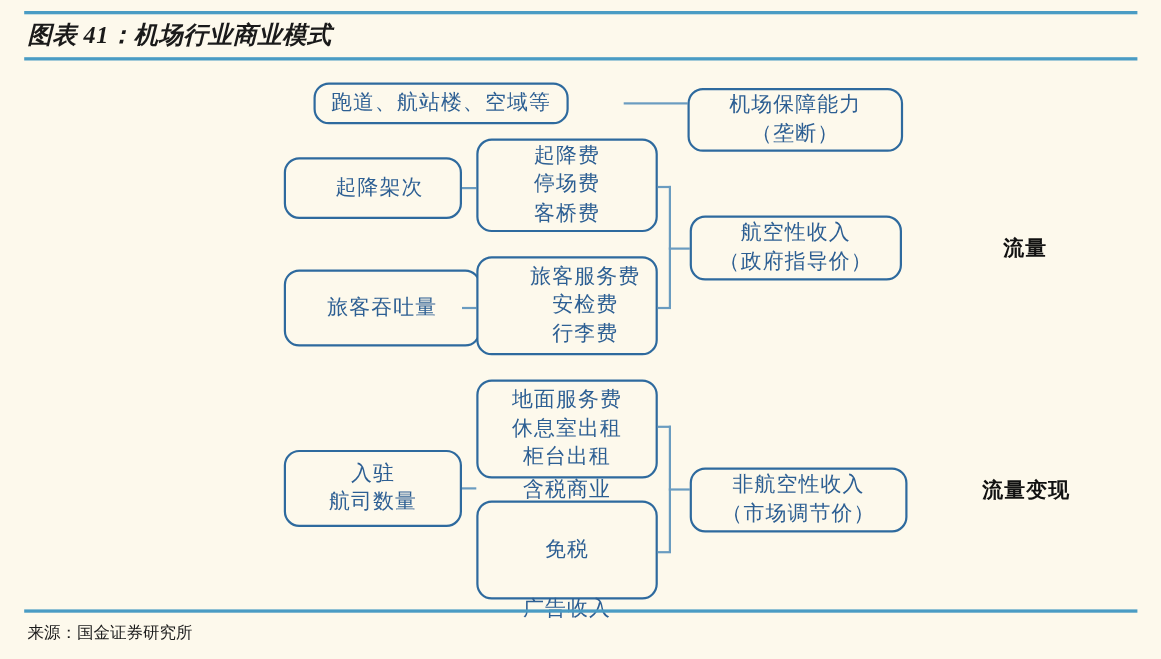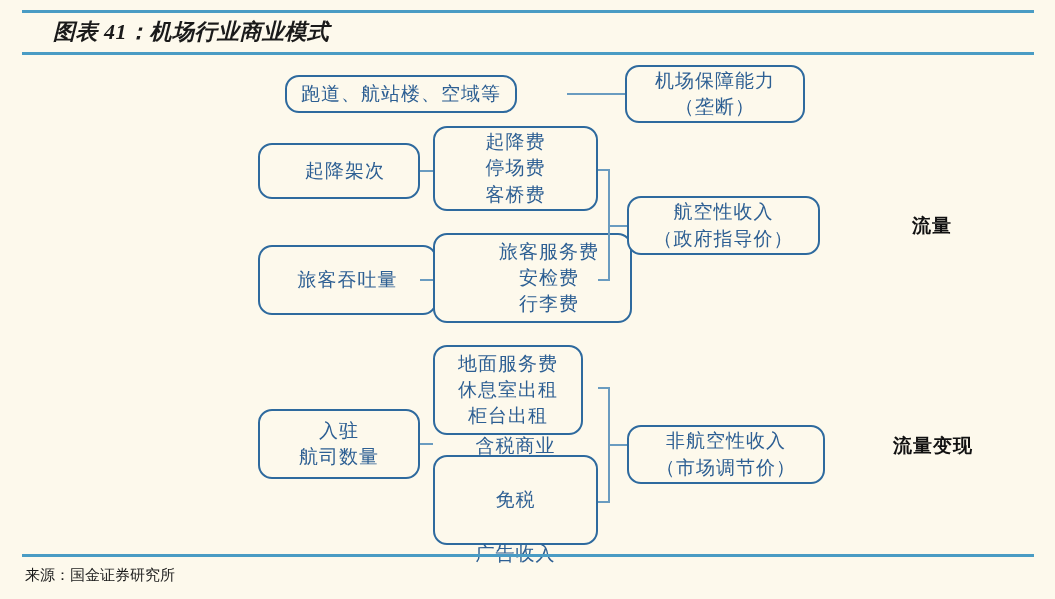--- a/index.html
+++ b/index.html
@@ -36,21 +36,20 @@
     position: absolute;
     left: 25px;
     top: 17px;
     font-family: "Liberation Serif", "DejaVu Serif", serif;
     font-size: 22px;
     font-weight: bold;
     font-style: italic;
     color: #1a1a1a;
     letter-spacing: 0.5px;
     white-space: nowrap;
-    margin-left: 28px;
   }
 
   #source-note {
     position: absolute;
     left: 25px;
     top: 566px;
     font-size: 15px;
     color: #1a1a1a;
     white-space: nowrap;
   }
@@ -118,21 +117,21 @@
   <div class="rule" id="rule-under"></div>
 
   <div id="diagram">
 
     <div class="node" id="n-infra" style="left:285px; top:20px; width:232px; height:38px;">
       <span class="ln">跑道、航站楼、空域等</span>
     </div>
 
     <div class="conn h" style="left:567px; top:38px; width:58px;"></div>
 
-    <div class="node emph" id="n-capability" style="left:625px; top:10px; width:180px; height:58px;">
+    <div class="node emph" id="n-capability" style="left:625px; top:25px; width:196px; height:58px;">
       <span class="ln">机场保障能力</span>
       <span class="ln">（垄断）</span>
     </div>
 
     <div class="node" id="n-movements" style="left:258px; top:88px; width:162px; height:56px;padding-left:12px;">
       <span class="ln">起降架次</span>
     </div>
 
     <div class="conn h" style="left:420px; top:115px; width:13px;"></div>
 
@@ -141,21 +140,21 @@
       <span class="ln">停场费</span>
       <span class="ln">客桥费</span>
     </div>
 
     <div class="node" id="n-throughput" style="left:258px; top:190px; width:179px; height:70px;">
       <span class="ln">旅客吞吐量</span>
     </div>
 
     <div class="conn h" style="left:420px; top:224px; width:13px;"></div>
 
-    <div class="node" id="n-fees-passenger" style="left:433px; top:178px; width:199px; height:90px;padding-left:33px;">
+    <div class="node" id="n-fees-passenger" style="left:433px; top:178px; width:165px; height:90px;padding-left:33px;">
       <span class="ln">旅客服务费</span>
       <span class="ln">安检费</span>
       <span class="ln">行李费</span>
     </div>
 
     <div class="conn h" style="left:598px; top:114px; width:12px;"></div>
     <div class="conn h" style="left:598px; top:224px; width:12px;"></div>
     <div class="conn v" style="left:608px; top:114px; height:111px;"></div>
     <div class="conn h" style="left:608px; top:170px; width:19px;"></div>
 
@@ -164,21 +163,21 @@
       <span class="ln">（政府指导价）</span>
     </div>
 
     <div class="node" id="n-airlines" style="left:258px; top:354px; width:162px; height:70px;text-align:right;">
       <span class="ln">入驻</span>
       <span class="ln">航司数量</span>
     </div>
 
     <div class="conn h" style="left:420px; top:388px; width:13px;"></div>
 
-    <div class="node" id="n-nonaero-services" style="left:433px; top:290px; width:150px; height:90px;">
+    <div class="node" id="n-nonaero-services" style="left:433px; top:290px; width:165px; height:90px;">
       <span class="ln">地面服务费</span>
       <span class="ln">休息室出租</span>
       <span class="ln">柜台出租</span>
     </div>
 
     <div class="node" id="n-nonaero-commercial" style="left:433px; top:400px; width:165px; height:90px;gap:28px;">
       <span class="ln">含税商业</span>
       <span class="ln">免税</span>
       <span class="ln">广告收入</span>
     </div>

